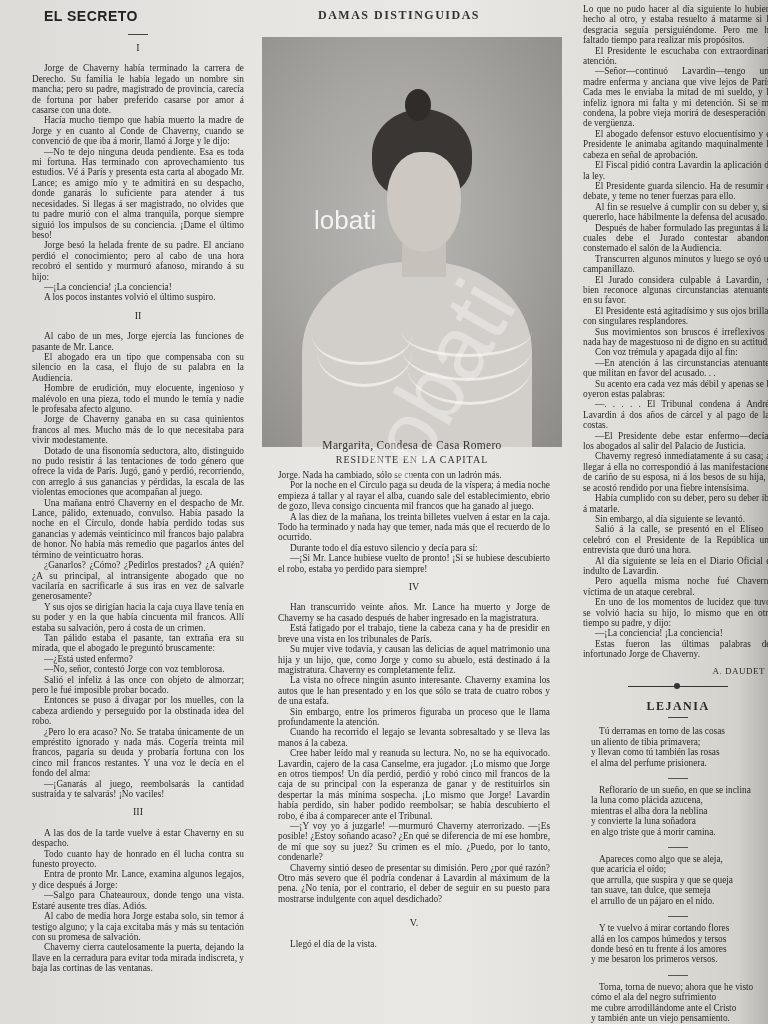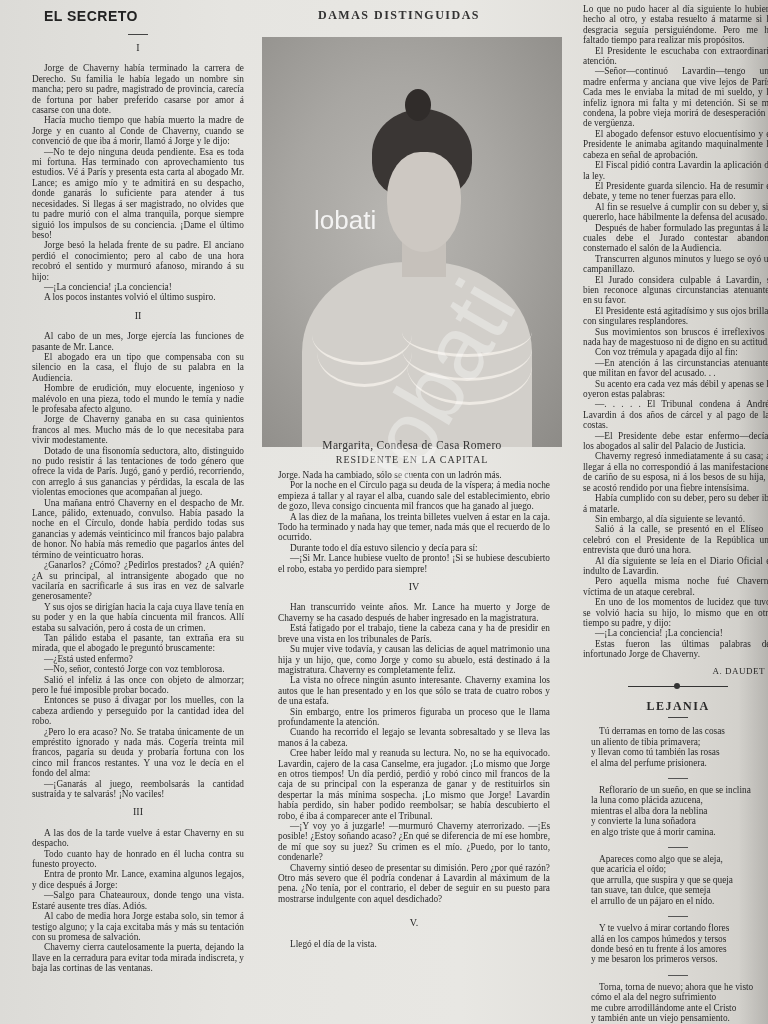--- a/index.html
+++ b/index.html
@@ -103,21 +103,21 @@
         <p>Hombre de erudición, muy elocuente, ingenioso y malévolo en una pieza, todo el mundo le temía y nadie le profesaba afecto alguno.</p>
         <p>Jorge de Chaverny ganaba en su casa quinientos francos al mes. Mucho más de lo que necesitaba para vivir modestamente.</p>
         <p>Dotado de una fisonomía seductora, alto, distinguido no pudo resistir á las tentaciones de todo género que ofrece la vida de París. Jugó, ganó y perdió, recorriendo, con arreglo á sus ganancias y pérdidas, la escala de las violentas emociones que acompañan al juego.</p>
         <p>Una mañana entró Chaverny en el despacho de Mr. Lance, pálido, extenuado, convulso. Había pasado la noche en el Círculo, donde había perdido todas sus ganancias y además veinticinco mil francos bajo palabra de honor. No había más remedio que pagarlos ántes del término de veinticuatro horas.</p>
         <p>¿Ganarlos? ¿Cómo? ¿Pedirlos prestados? ¿A quién? ¿A su principal, al intransigente abogado que no vacilaría en sacrificarle á sus iras en vez de salvarle generosamente?</p>
         <p>Y sus ojos se dirigían hacia la caja cuya llave tenía en su poder y en la que había cincuenta mil francos. Allí estaba su salvación, pero á costa de un crimen.</p>
         <p>Tan pálido estaba el pasante, tan extraña era su mirada, que el abogado le preguntó bruscamente:</p>
         <p>—¿Está usted enfermo?</p>
         <p>—No, señor, contestó Jorge con voz temblorosa.</p>
         <p>Salió el infeliz á las once con objeto de almorzar; pero le fué imposible probar bocado.</p>
-        <p>Entonces se puso á divagar por los muelles, con la cabeza ardiendo y perseguido por la cantidad idea del robo.</p>
+        <p>Entonces se puso á divagar por los muelles, con la cabeza ardiendo y perseguido por la obstinada idea del robo.</p>
         <p>¿Pero lo era acaso? No. Se trataba únicamente de un empréstito ignorado y nada más. Cogería treinta mil francos, pagaría su deuda y probaría fortuna con los cinco mil francos restantes. Y una voz le decía en el fondo del alma:</p>
         <p>—¡Ganarás al juego, reembolsarás la cantidad sustraída y te salvarás! ¡No vaciles!</p>
       </div>
     <div class="section-num">III</div>
     <div>
         <p>A las dos de la tarde vuelve á estar Chaverny en su despacho.</p>
         <p>Todo cuanto hay de honrado en él lucha contra su funesto proyecto.</p>
         <p>Entra de pronto Mr. Lance, examina algunos legajos, y dice después á Jorge:</p>
         <p>—Salgo para Chateauroux, donde tengo una vista. Estaré ausente tres días. Adiós.</p>
         <p>Al cabo de media hora Jorge estaba solo, sin temor á testigo alguno; y la caja excitaba más y más su tentación con su promesa de salvación.</p>

